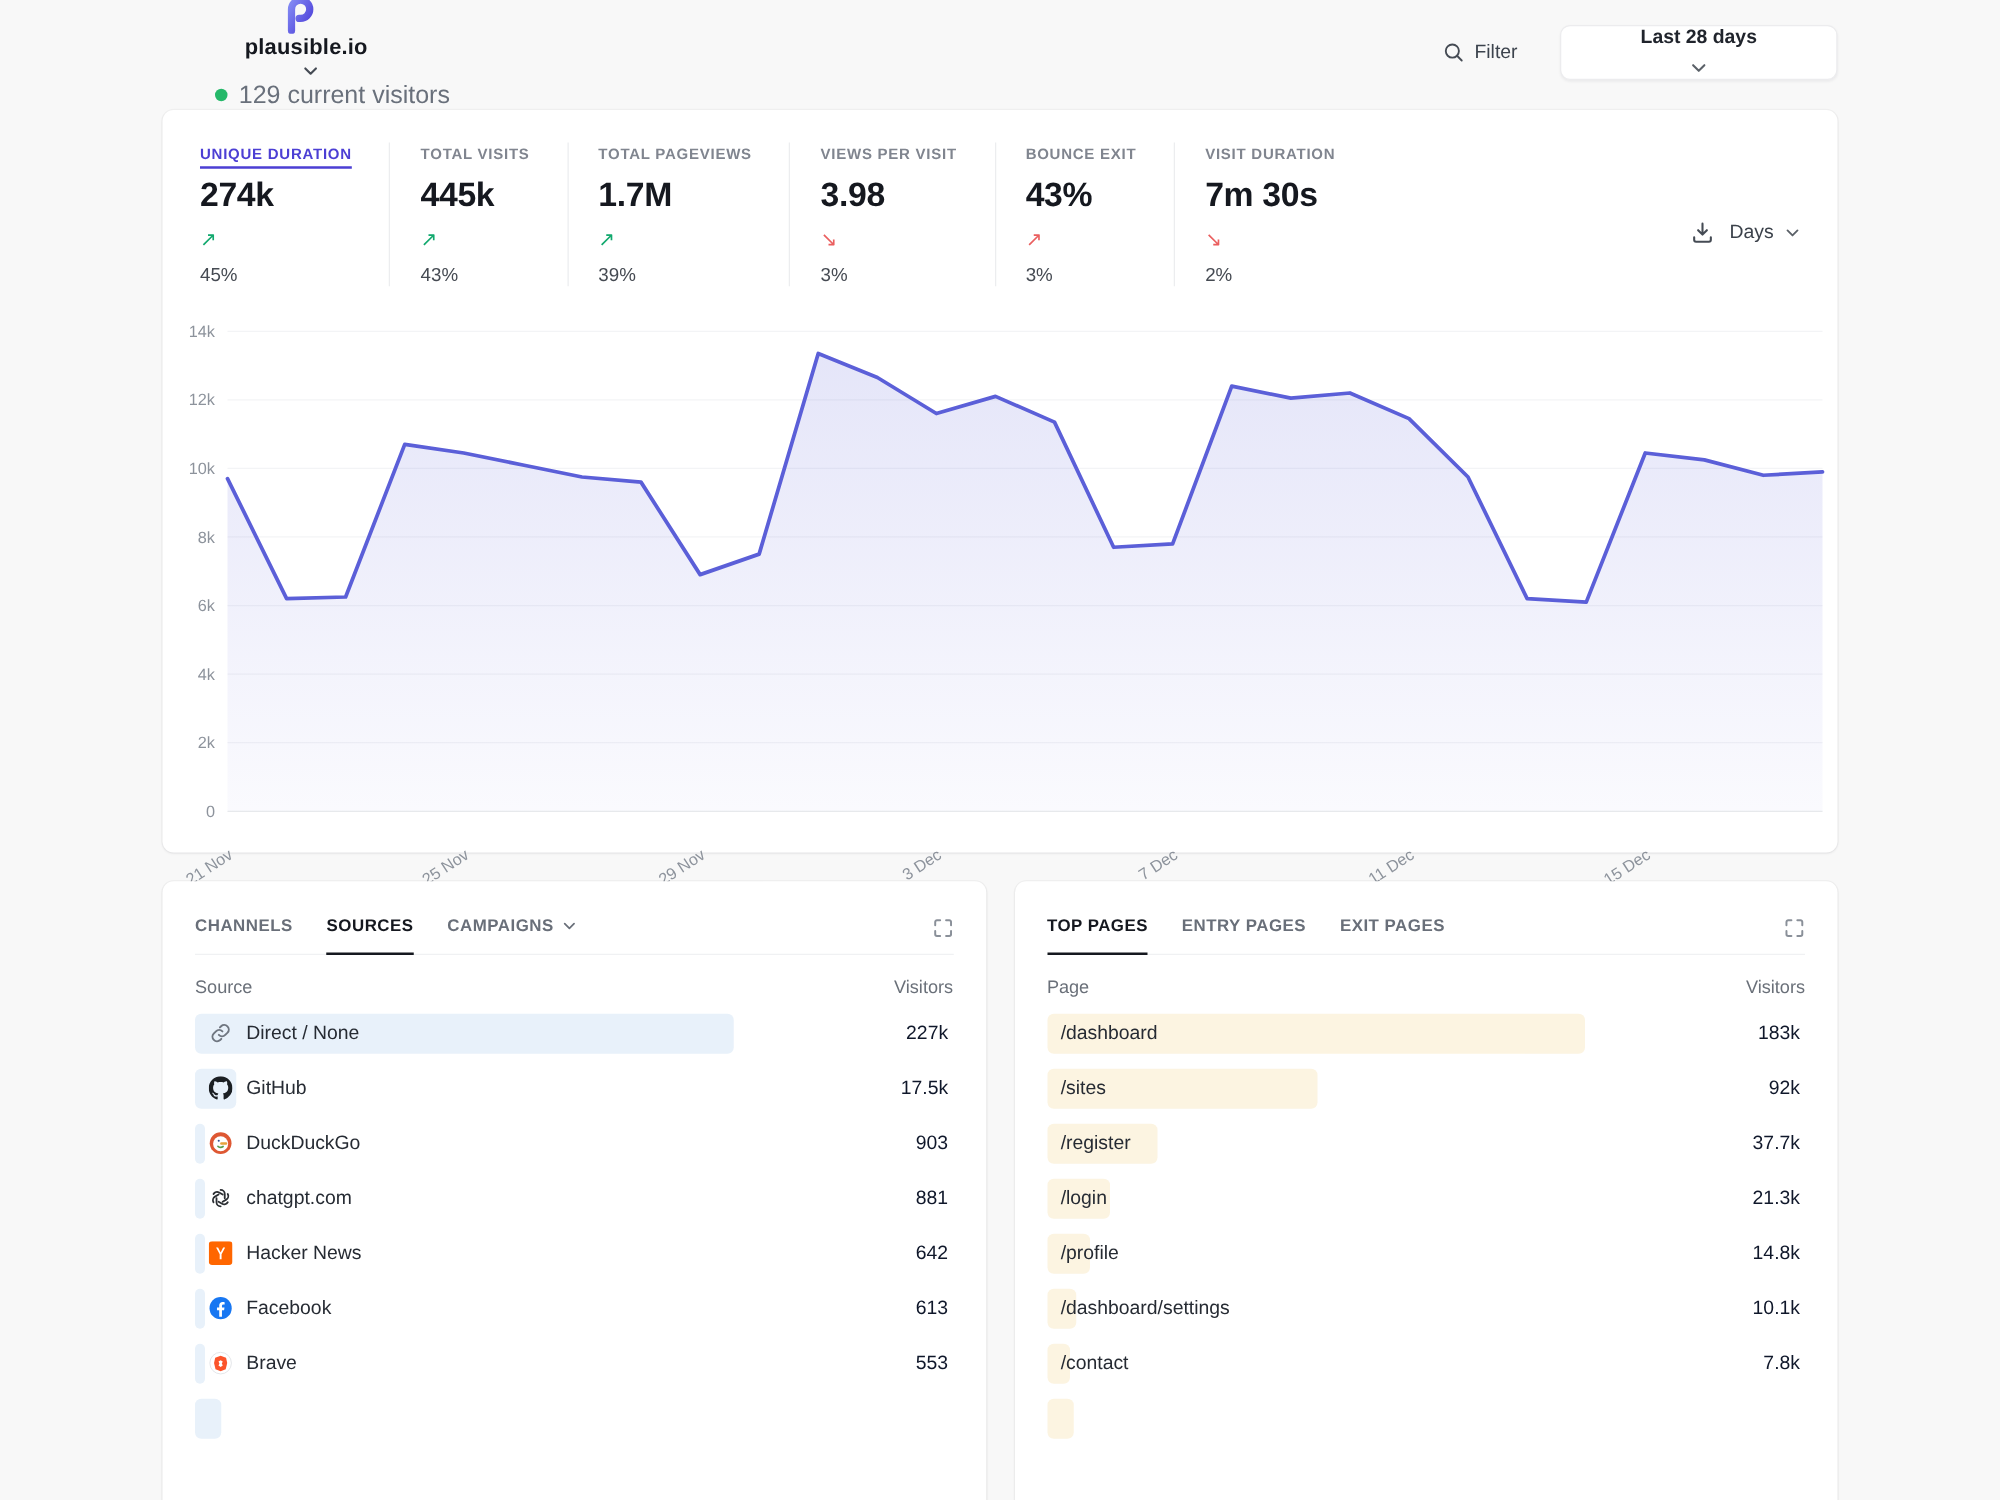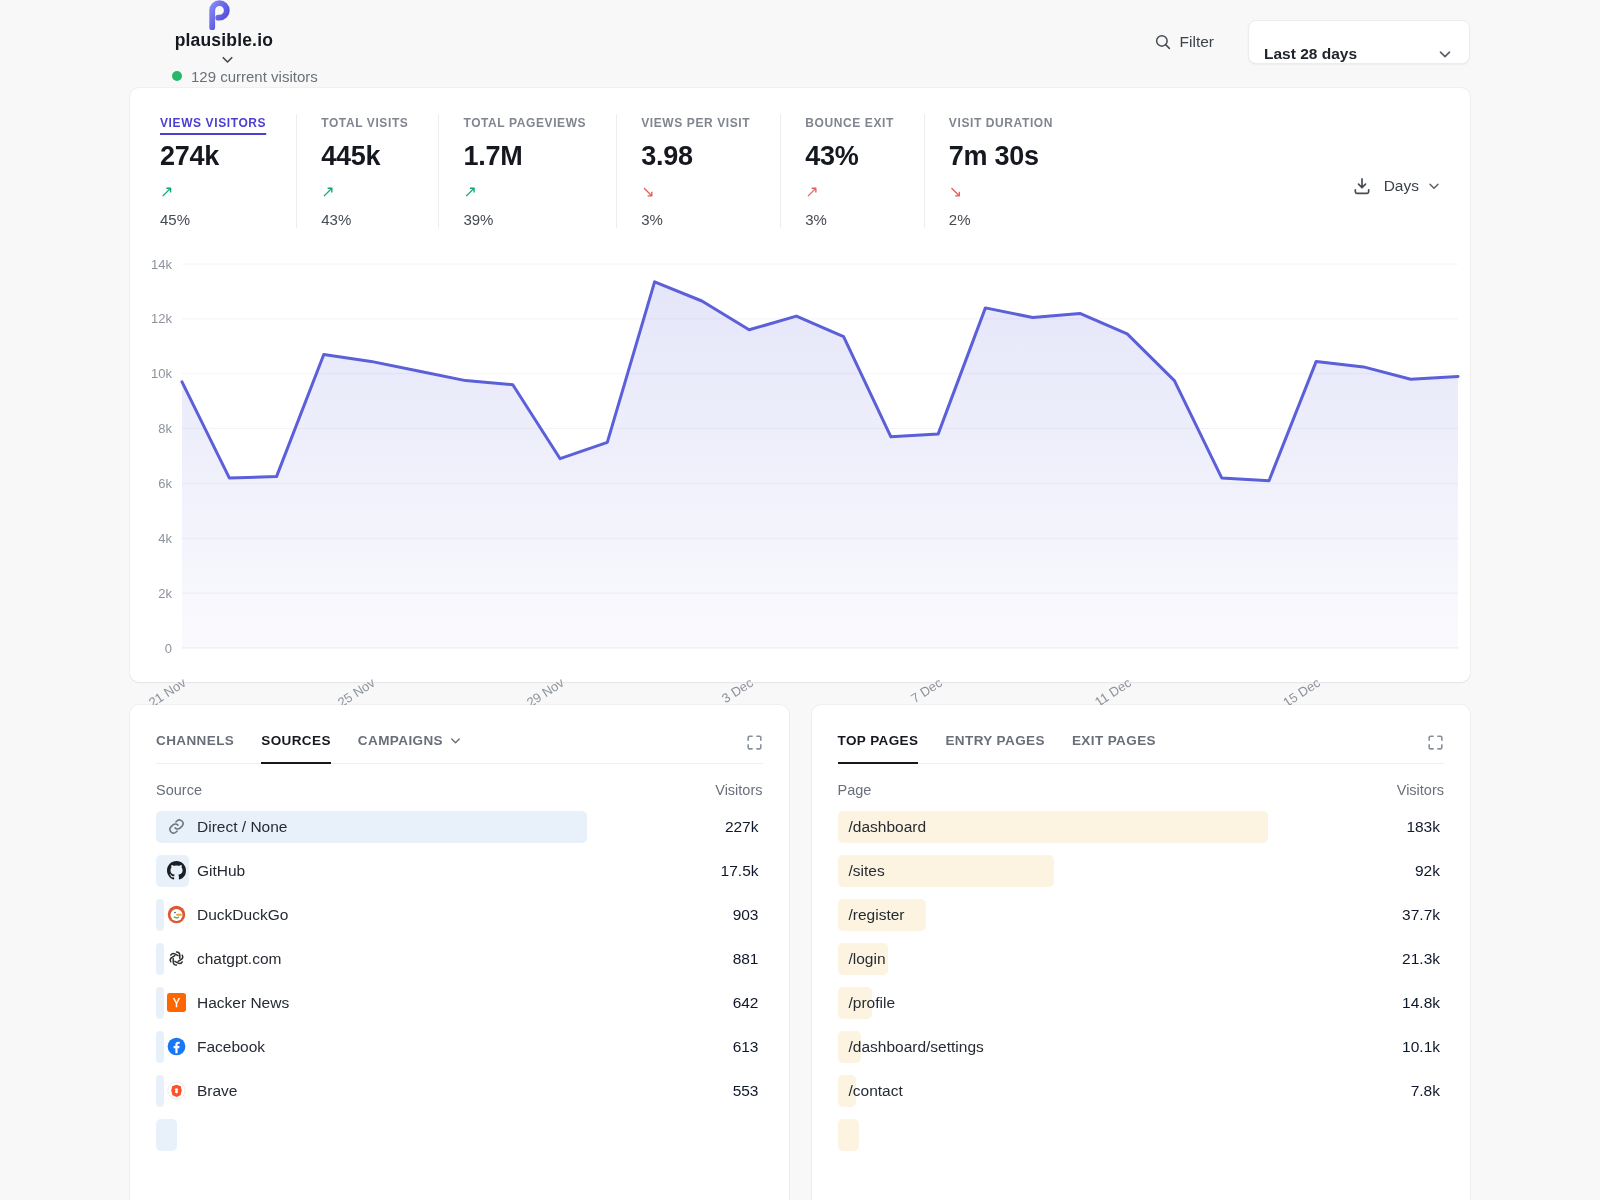--- a/index.html
+++ b/index.html
@@ -12,29 +12,29 @@
   .container { width:1340px; margin:0 auto; padding-top:20px; }
 
   
   .topbar { height:44px; display:flex; align-items:center; justify-content:space-between; margin-bottom:24px; }
   .topbar-left { display:flex; align-items:center;flex-direction:column; }
   .logo { width:27px; height:30px; display:inline-flex; margin-right:10px; }
   .site-name { font-size:17.5px; font-weight:700; color:#15181f; letter-spacing:.01em; }
   .site-chevron { width:17px; height:17px; color:#454b54; margin-left:7px; display:inline-flex; }
   .live { display:flex; align-items:center; margin-left:42px; }
   .live-dot { width:10px; height:10px; border-radius:50%; background:#25b869; margin-right:9px; }
-  .live-text { font-size:15px; color:#69707b; }
+  .live-text { font-size:20px; color:#69707b; }
   .topbar-right { display:flex; align-items:center; }
   .filter-btn { display:flex; align-items:center; gap:8px; cursor:pointer; }
   .filter-btn .ic { width:18px; height:18px; display:inline-flex; }
   .filter-label { font-size:15.5px; color:#3c434d; }
   .daterange {
     margin-left:34px; width:222px; height:44px; background:#fff; border:1px solid #ececee;
     border-radius:8px; box-shadow:0 1px 2px rgba(16,24,40,.05);
-    display:flex; align-items:flex-end; justify-content:space-between; padding:0 15px; cursor:pointer;
+    display:flex; align-items:center; justify-content:space-between; padding:0 15px; cursor:pointer;flex-direction:column;
   }
   .daterange-label { font-size:15.5px; font-weight:600; color:#20242c; }
   .daterange .ic { width:18px; height:18px; color:#5b6168; display:inline-flex; }
 
   
   .card { background:#fff; border-radius:9px; box-shadow:0 0 0 1px rgba(0,0,0,.03), 0 1px 2px rgba(16,24,40,.05); }
   .main-card { height:594px; padding:26px 0 0; position:relative; }
 
   
   .stats-row { display:flex; align-items:flex-start; padding:0 30px; }
@@ -123,21 +123,21 @@
               <path d="M6 9.5l6 6 6-6"></path>
             </svg>
         </span>
       </div>
     </div>
   </div>
 
   <div class="card main-card">
     <div class="stats-row" id="stats-row">
         <div class="stat active">
-          <div class="stat-label">VIEWS VISITORS</div>
+          <div class="stat-label">UNIQUE DURATION</div>
           <div class="stat-valrow">
             <span class="stat-value">274k</span>
             <span class="stat-arrow good">↗</span>
             <span class="stat-change">45%</span>
           </div>
         </div>
         <div class="stat">
           <div class="stat-label">TOTAL VISITS</div>
           <div class="stat-valrow">
             <span class="stat-value">445k</span>

